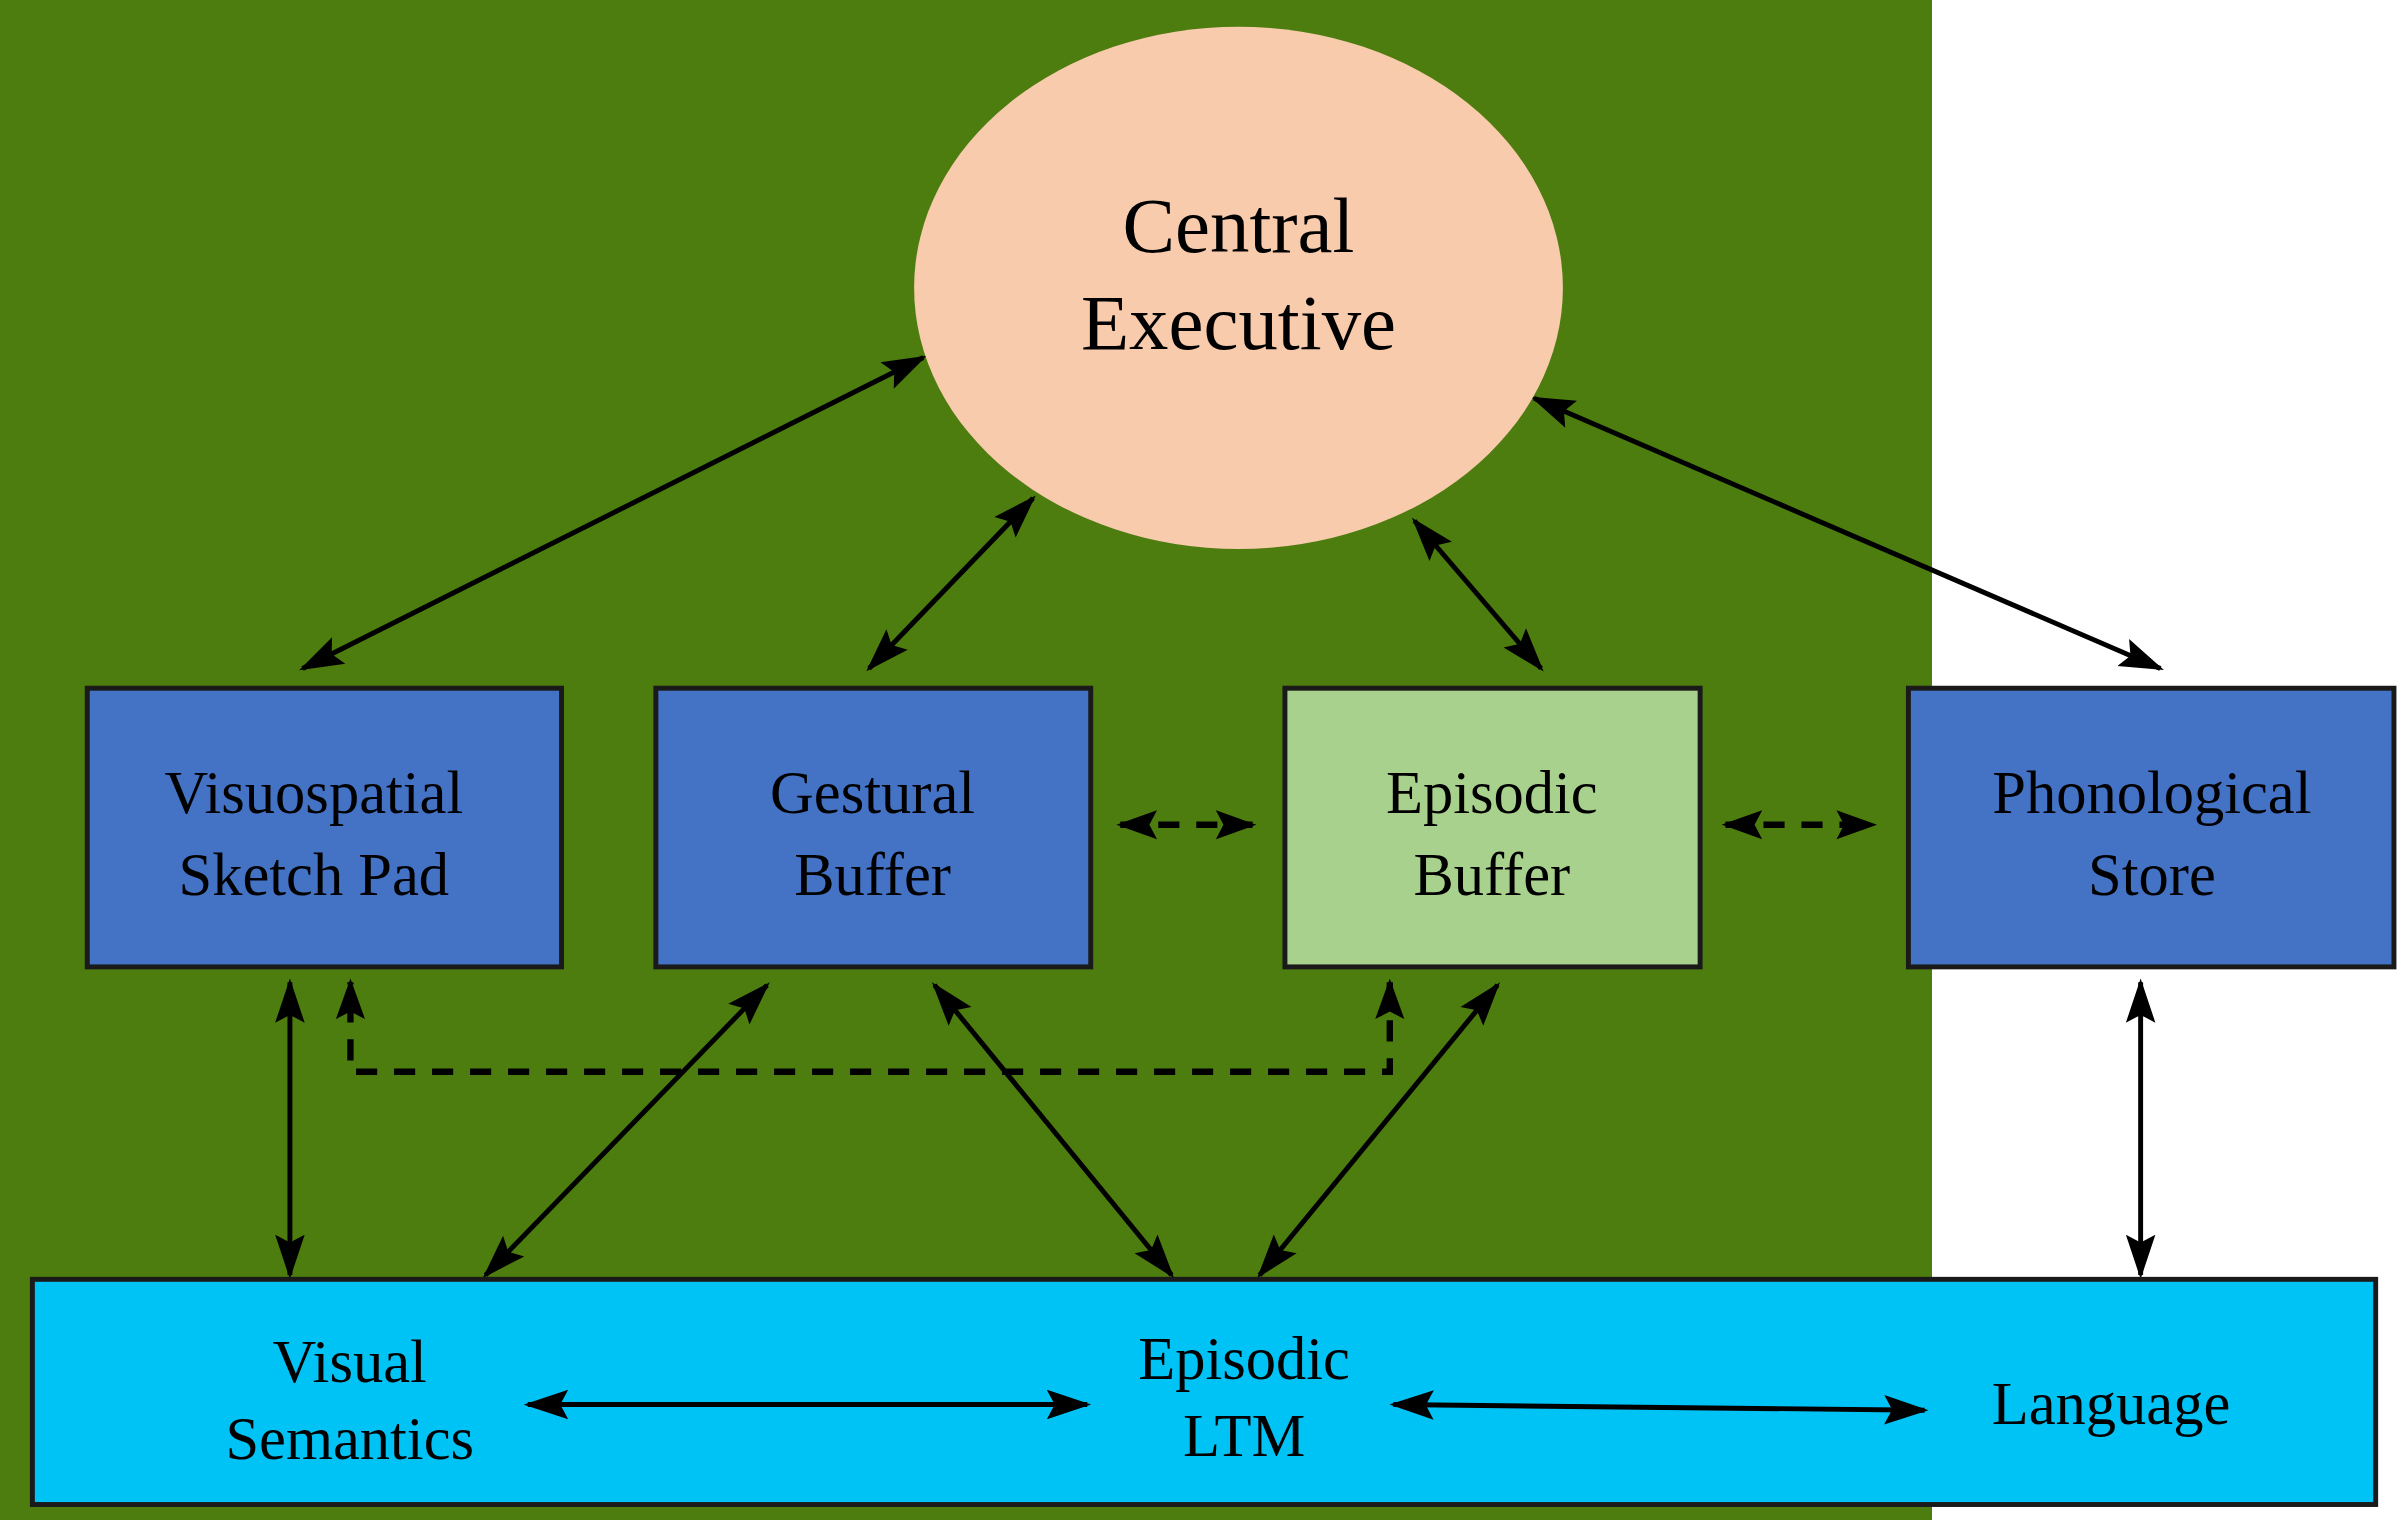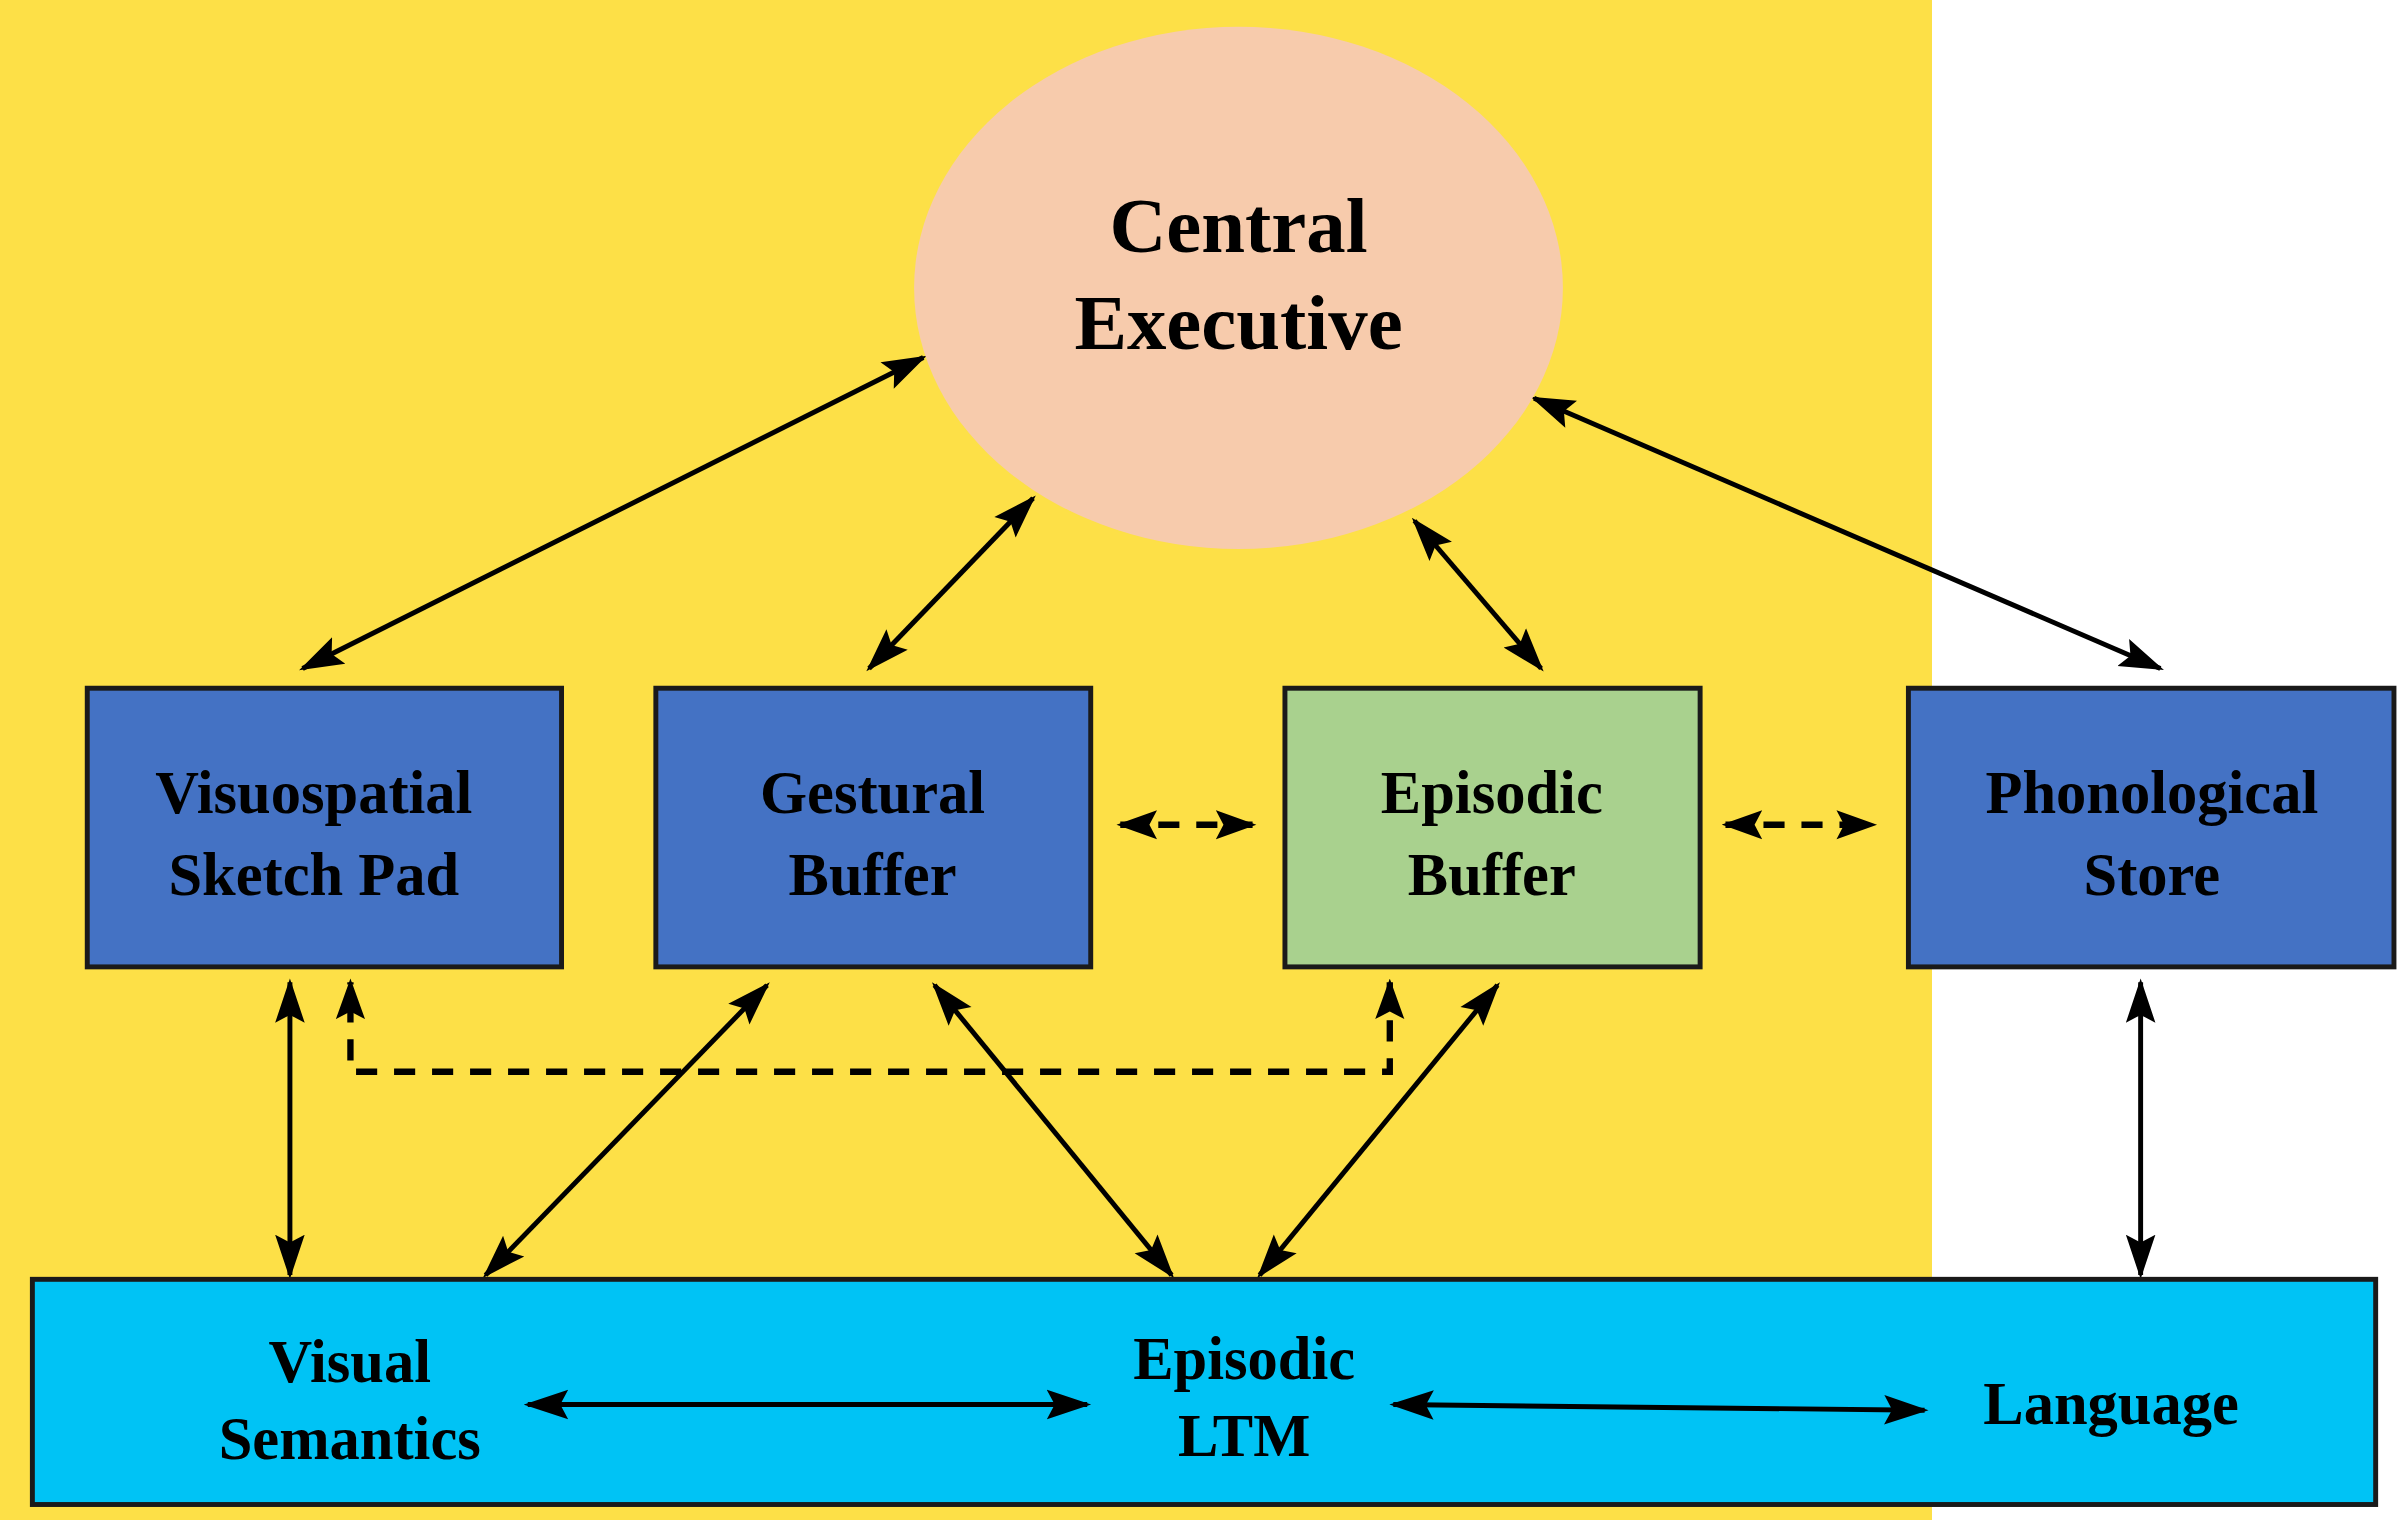--- a/index.html
+++ b/index.html
@@ -10,22 +10,21 @@
   body {
     width: 2401px;
     height: 1520px;
     overflow: hidden;
     font-family: "Liberation Serif", "DejaVu Serif", serif;
   }
   #diagram-root {
     position: relative;
     width: 1932px;
     height: 1520px;
-    background: #fde047;
-    font-weight: bold;
+    background: #4d7c0f;
   }
   svg.canvas {
     position: absolute;
     top: 0;
     left: 0;
     width: 2401px;
     height: 1520px;
     display: block;
   }
   .node-label {

